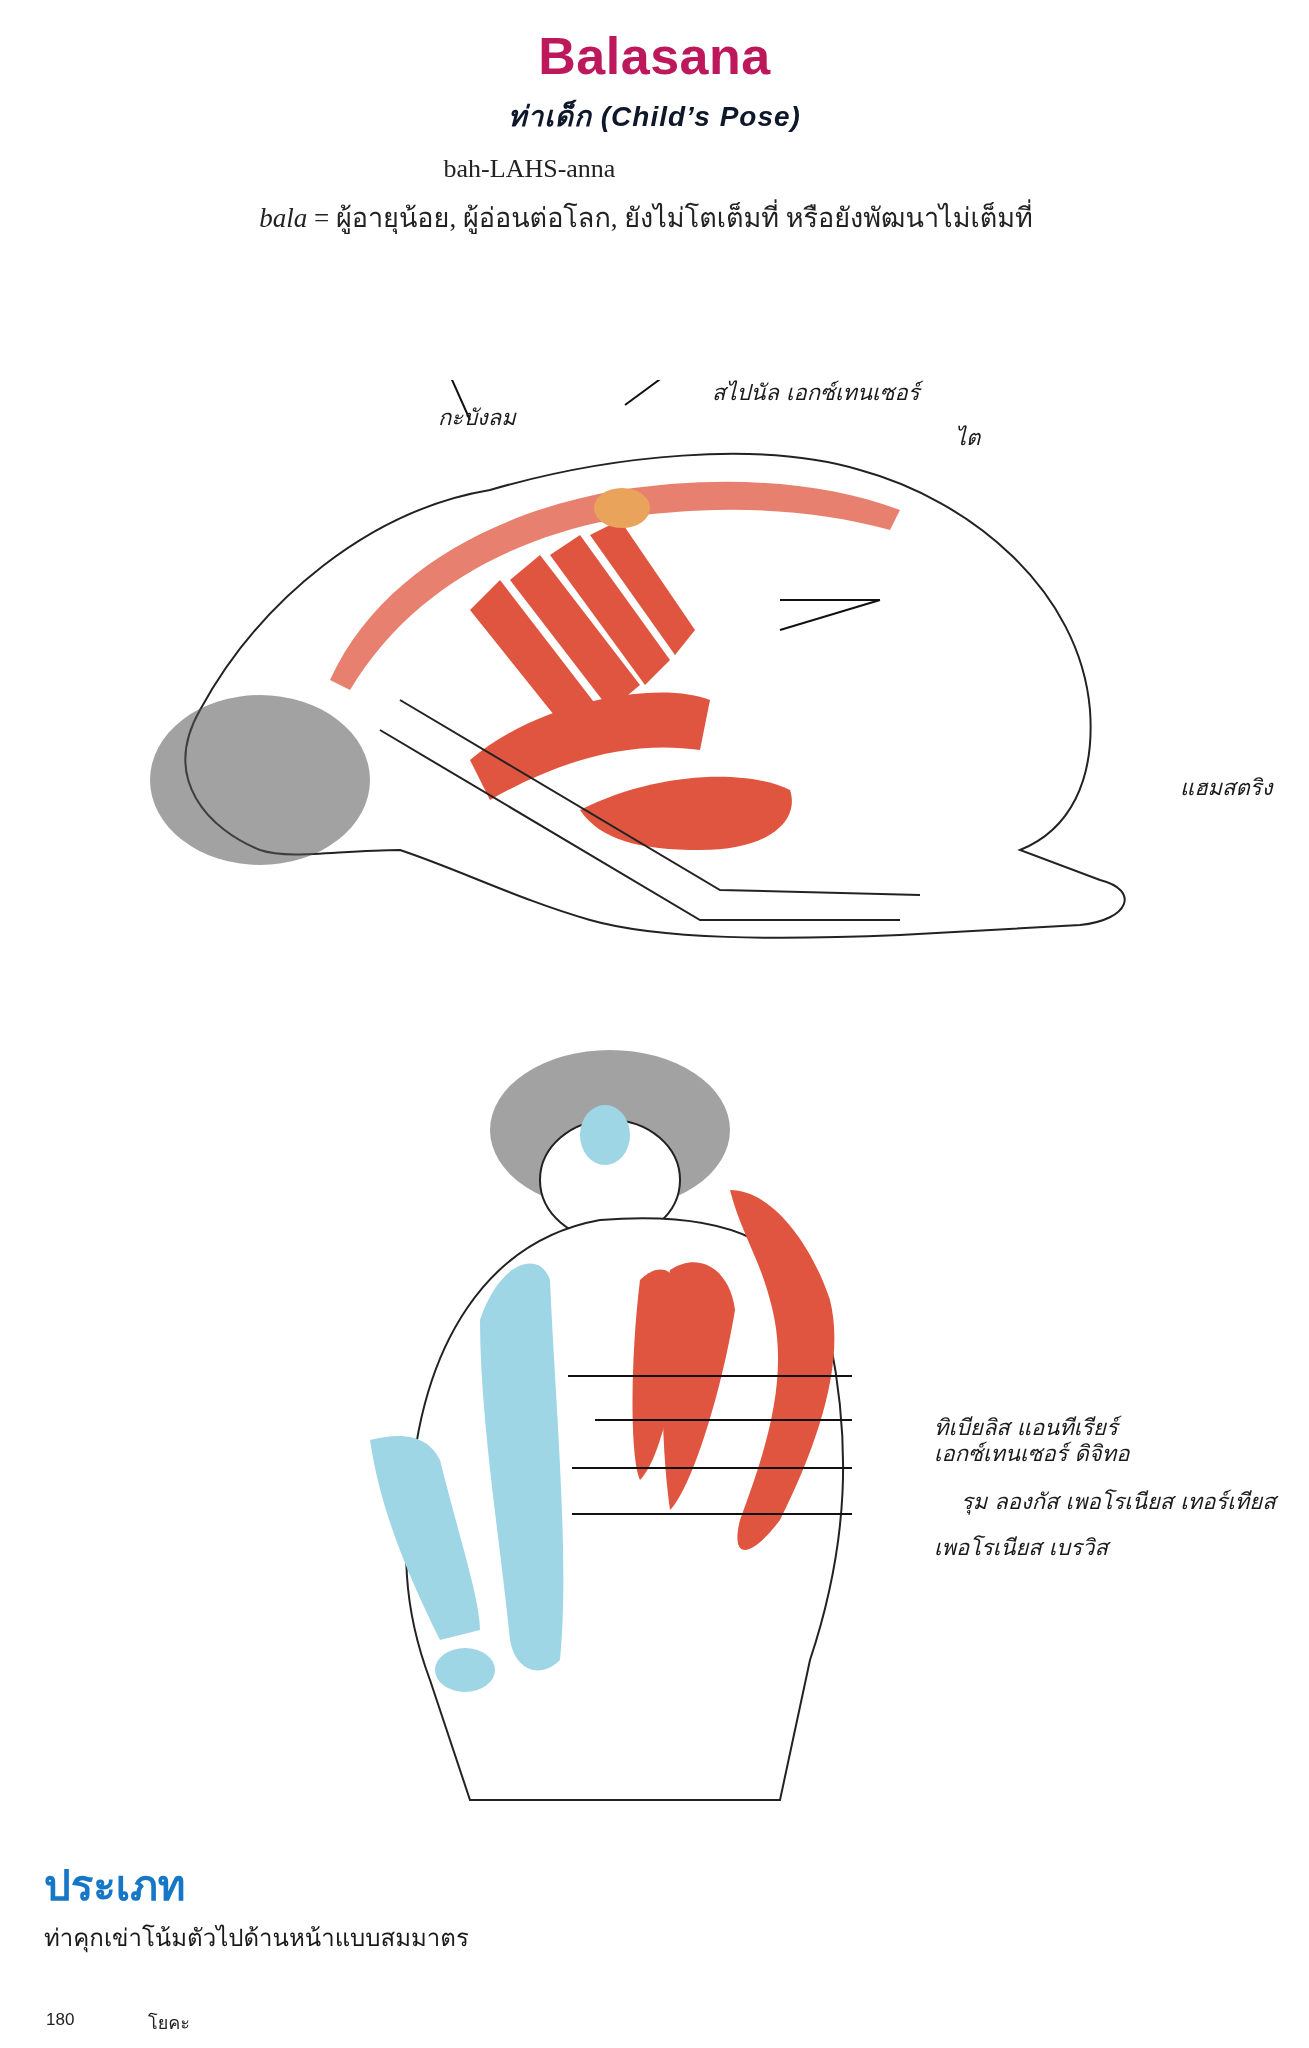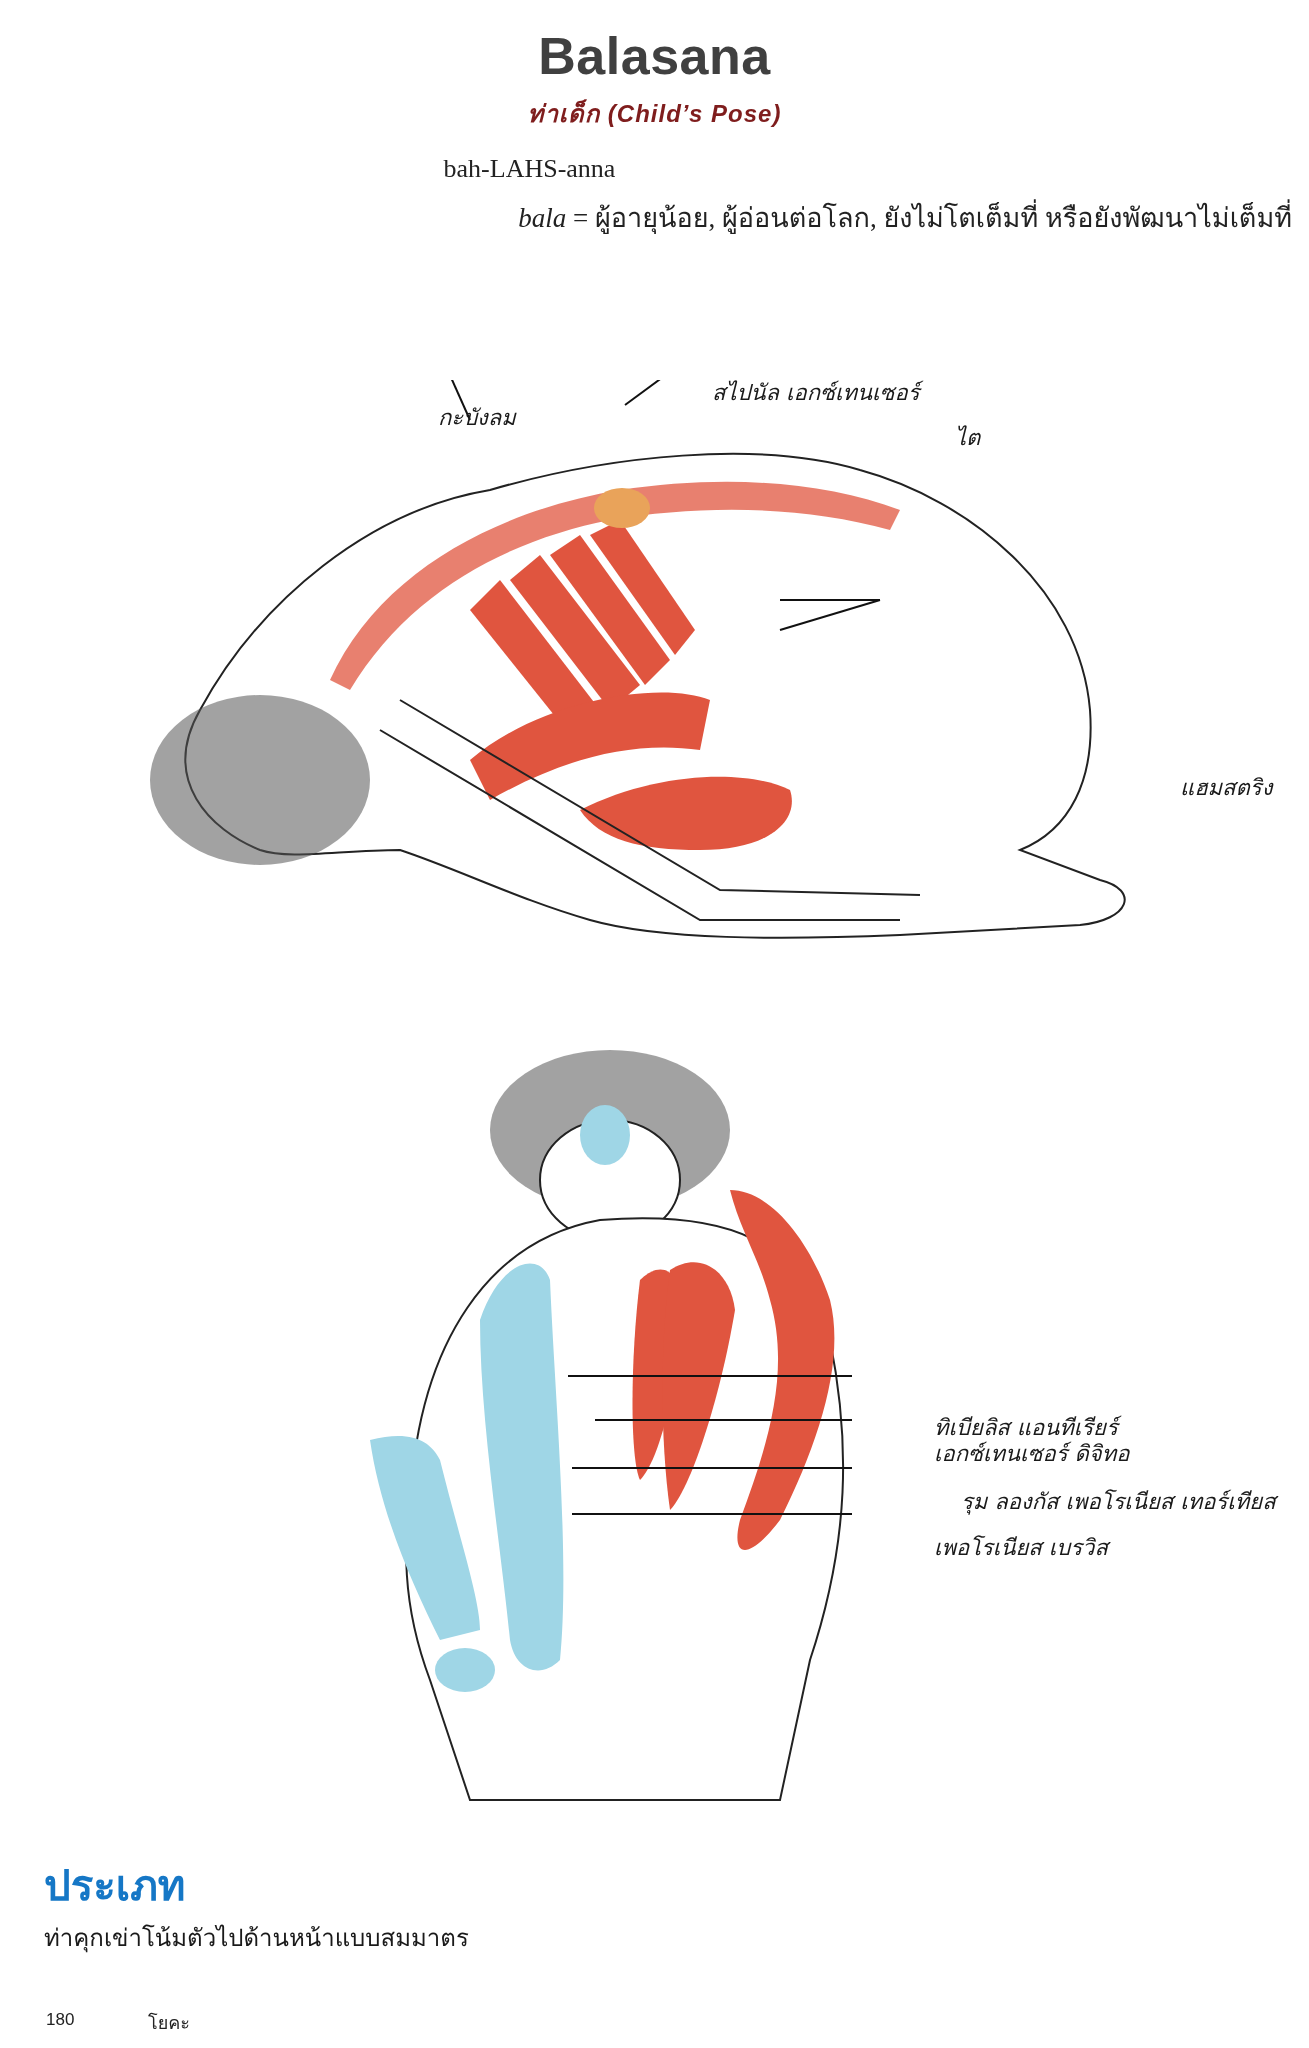--- a/index.html
+++ b/index.html
@@ -1,26 +1,26 @@
 <!DOCTYPE html>
 <html><head>
 <meta charset="utf-8">
 <style>
   html, body { margin:0; padding:0; background:#ffffff; }
   body { width:1309px; height:2048px; position:relative; overflow:hidden;
          font-family:"Liberation Sans", sans-serif; color:#1a1a1a; }
   .title { position:absolute; top:26px; left:0; width:1309px; text-align:center;
            font-family:"Liberation Sans", sans-serif; font-weight:bold; font-size:52px;
-           color:#404040; letter-spacing:0.5px; }
+           color:#be185d; letter-spacing:0.5px; }
   .subtitle { position:absolute; top:94px; left:0; width:1309px; text-align:center;
            font-family:"Liberation Sans", sans-serif; font-weight:bold; font-style:italic;
-           font-size:24px; color:#7f1d1d; letter-spacing:1px; }
+           font-size:28px; color:#0f172a; letter-spacing:1px; }
   .pron { position:absolute; top:154px; left:0; width:1059px; text-align:center;
           font-family:"Liberation Serif", serif; font-size:26px; color:#222; }
-  .meaning { position:absolute; top:196px; left:0; width:1292px; text-align:right;
+  .meaning { position:absolute; top:196px; left:0; width:1292px; text-align:center;
           font-family:"Liberation Serif", serif; font-size:27px; color:#222; }
   .meaning .term { font-style:italic; }
   .label { position:absolute; font-family:"DejaVu Sans", sans-serif; font-style:italic;
            font-size:22px; color:#1a1a1a; white-space:nowrap; }
   .fig { position:absolute; }
   .section-title { position:absolute; left:44px; top:1852px; font-family:"Liberation Sans", sans-serif;
            font-weight:bold; font-size:42px; color:#1577c6;text-align:right; }
   .section-body { position:absolute; left:44px; top:1918px; font-family:"DejaVu Sans", sans-serif;
            font-size:24px; color:#1a1a1a; }
   .folio-num { position:absolute; left:46px; top:2010px; font-size:17px; color:#222; }

